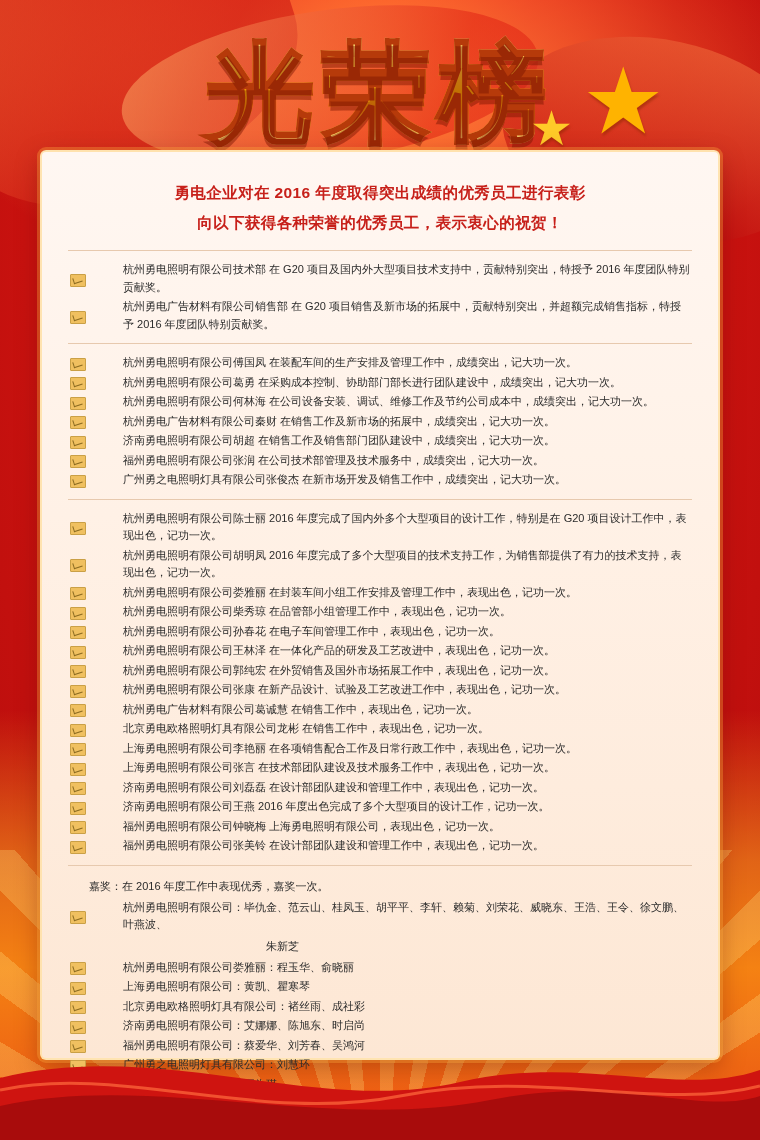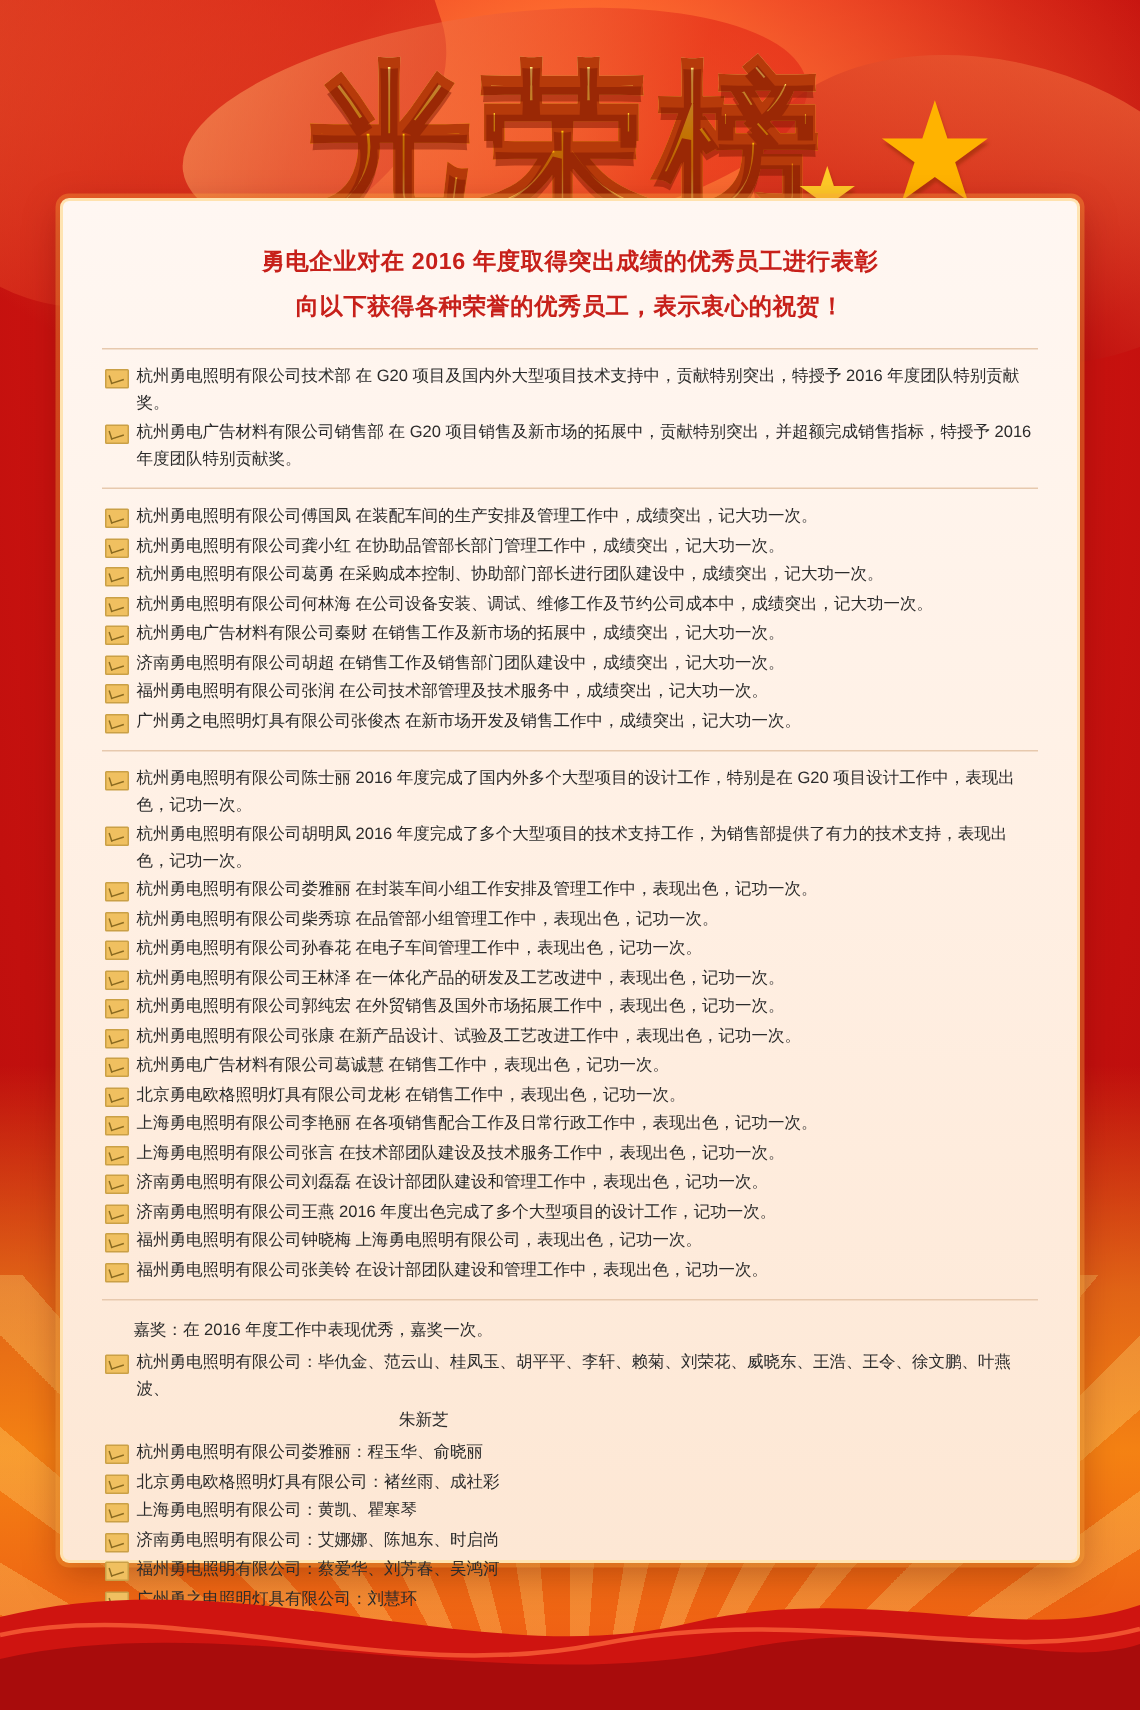--- a/index.html
+++ b/index.html
@@ -112,21 +112,21 @@
     filter: drop-shadow(1px 3px 1px rgba(140,40,0,0.5));
   }
   .star.big { font-size: 92px; top: 0; left: 88px; color: #ffb300; }
   .star.mid { font-size: 48px; top: 52px; left: 36px; color: #ffca28; }
   .star.small { font-size: 30px; top: 96px; left: 6px; color: #ffd54f; }
   .star.tiny { font-size: 20px; top: 104px; left: 120px; color: #ffe082; }
 
   
   .panel {
     position: absolute;
-    top: 132px;
+    top: 150px;
     left: 40px;
     width: 680px;
     height: 910px;
     background: linear-gradient(to bottom, #fff7f2 0%, #fff1e6 40%, #fde7d4 100%);
     border: 2px solid rgba(255, 225, 170, 0.9);
     border-radius: 6px;
     box-shadow: 0 0 0 3px rgba(255,170,60,0.35), 0 8px 24px rgba(90,10,0,0.35);
     padding: 26px 26px 12px 26px;
     box-sizing: border-box;
   }
@@ -139,25 +139,26 @@
     letter-spacing: 0.4px;
     margin-bottom: 12px;
   }
   .section {
     border-top: 1px solid #e7c9ae;
     padding: 9px 2px 9px 2px;
   }
   .section.first { border-top: 1px solid #e7c9ae; }
   .row {
     display: flex;
-    align-items: flex-start;
+    align-items: center;
     font-size: 11px;
     line-height: 17.5px;
     color: #2b2b2b;
     padding: 1px 0;
+    gap: 32px;
   }
   .bullet {
     flex: 0 0 auto;
     width: 14px;
     height: 11px;
     margin-top: 3px;
     margin-right: 5px;
     background: #f0c060;
     border: 1px solid #caa046;
     position: relative;
@@ -219,24 +220,20 @@
       </div>
     </div>
 
     <div class="section">
       <div class="row">
           <span class="bullet"></span>
           <span class="row-text">杭州勇电照明有限公司傅国凤 在装配车间的生产安排及管理工作中，成绩突出，记大功一次。</span>
         </div>
       <div class="row">
           <span class="bullet"></span>
-          <span class="row-text">杭州勇电照明有限公司龚小红 在协助品管部长部门管理工作中，成绩突出，记大功一次。</span>
-        </div>
-      <div class="row">
-          <span class="bullet"></span>
           <span class="row-text">杭州勇电照明有限公司葛勇 在采购成本控制、协助部门部长进行团队建设中，成绩突出，记大功一次。</span>
         </div>
       <div class="row">
           <span class="bullet"></span>
           <span class="row-text">杭州勇电照明有限公司何林海 在公司设备安装、调试、维修工作及节约公司成本中，成绩突出，记大功一次。</span>
         </div>
       <div class="row">
           <span class="bullet"></span>
           <span class="row-text">杭州勇电广告材料有限公司秦财 在销售工作及新市场的拓展中，成绩突出，记大功一次。</span>
         </div>
@@ -327,25 +324,25 @@
           <span class="bullet"></span>
           <span class="row-text">杭州勇电照明有限公司：毕仇金、范云山、桂凤玉、胡平平、李轩、赖菊、刘荣花、威晓东、王浩、王令、徐文鹏、叶燕波、</span>
         </div>
       <div class="plain" style="padding-left:196px">朱新芝</div>
       <div class="row">
           <span class="bullet"></span>
           <span class="row-text">杭州勇电照明有限公司娄雅丽：程玉华、俞晓丽</span>
         </div>
       <div class="row">
           <span class="bullet"></span>
+          <span class="row-text">上海勇电照明有限公司：黄凯、瞿寒琴</span>
+        </div>
+      <div class="row">
+          <span class="bullet"></span>
           <span class="row-text">北京勇电欧格照明灯具有限公司：褚丝雨、成社彩</span>
-        </div>
-      <div class="row">
-          <span class="bullet"></span>
-          <span class="row-text">上海勇电照明有限公司：黄凯、瞿寒琴</span>
         </div>
       <div class="row">
           <span class="bullet"></span>
           <span class="row-text">济南勇电照明有限公司：艾娜娜、陈旭东、时启尚</span>
         </div>
       <div class="row">
           <span class="bullet"></span>
           <span class="row-text">福州勇电照明有限公司：蔡爱华、刘芳春、吴鸿河</span>
         </div>
       <div class="row">

